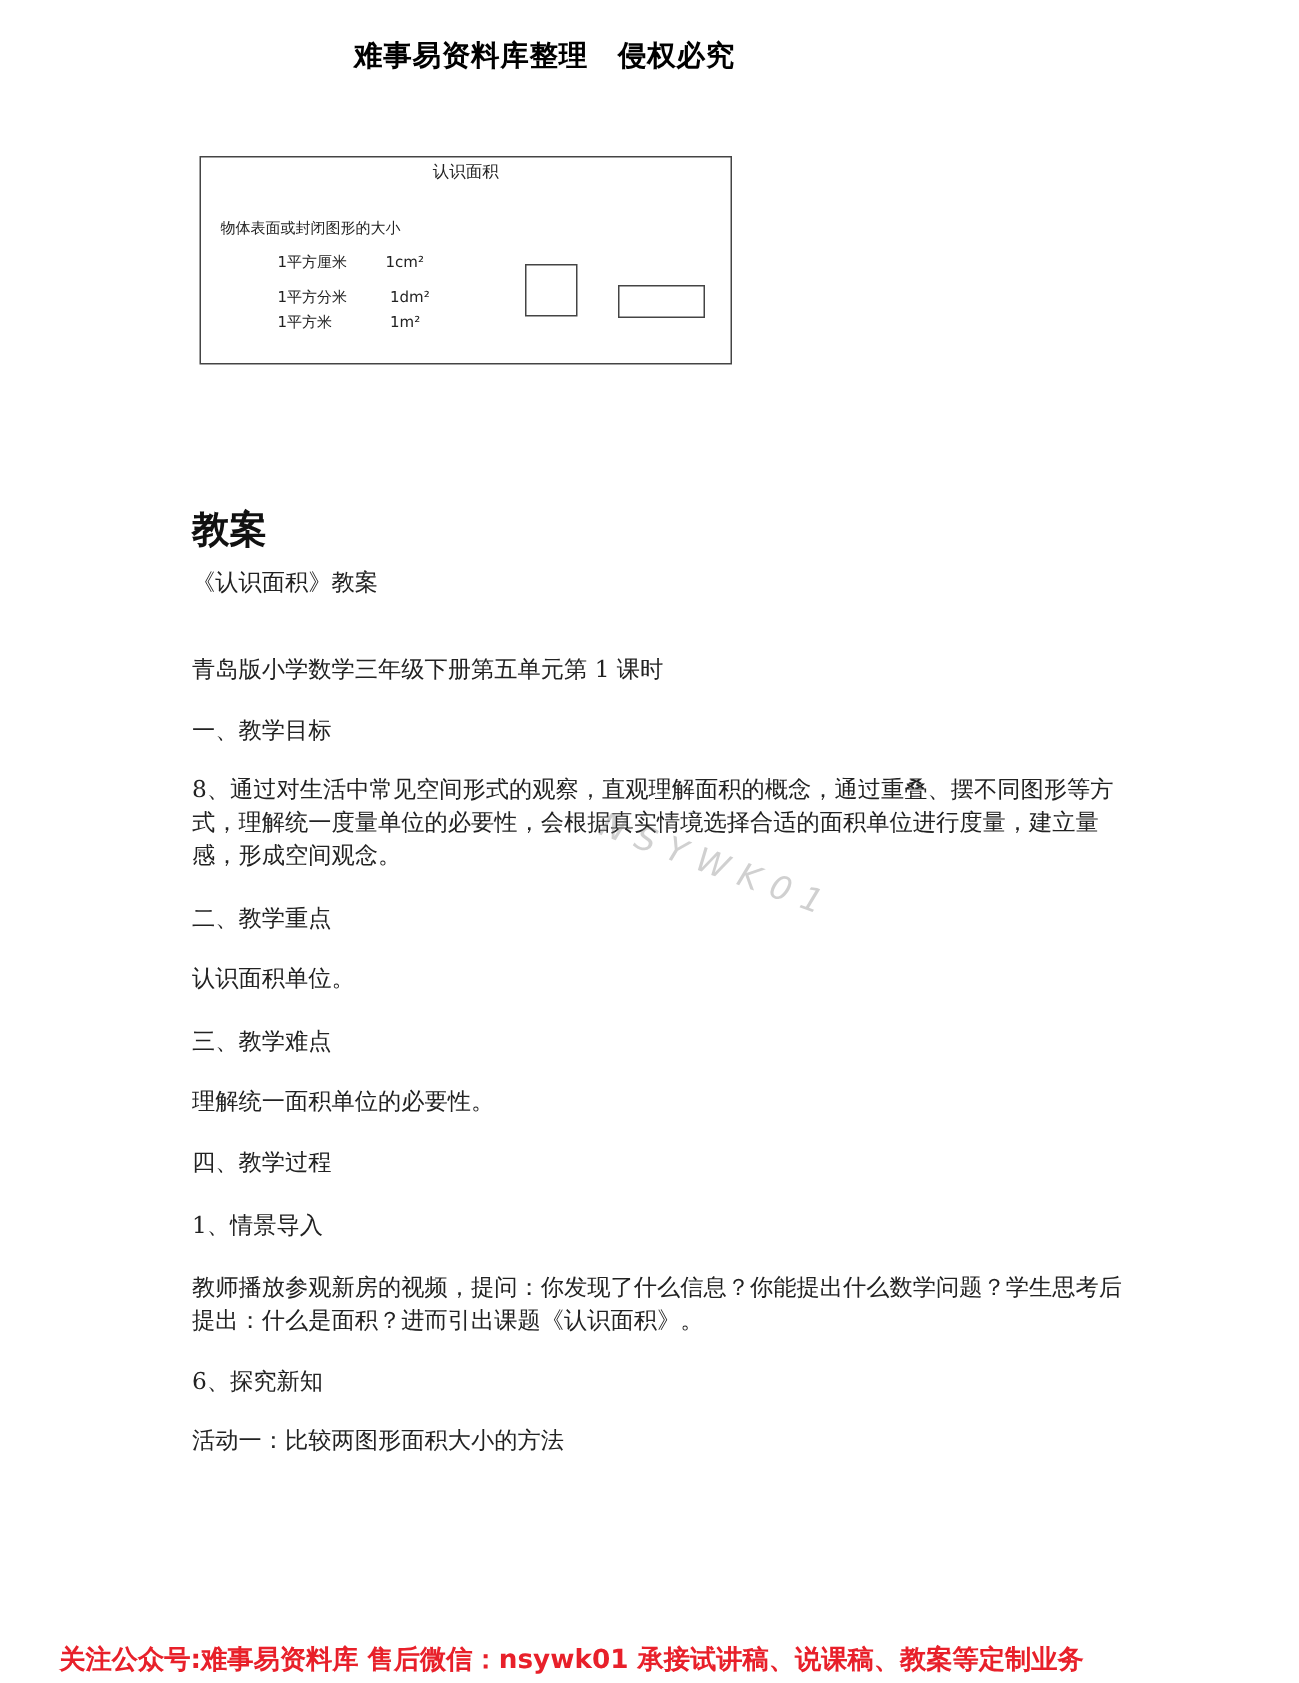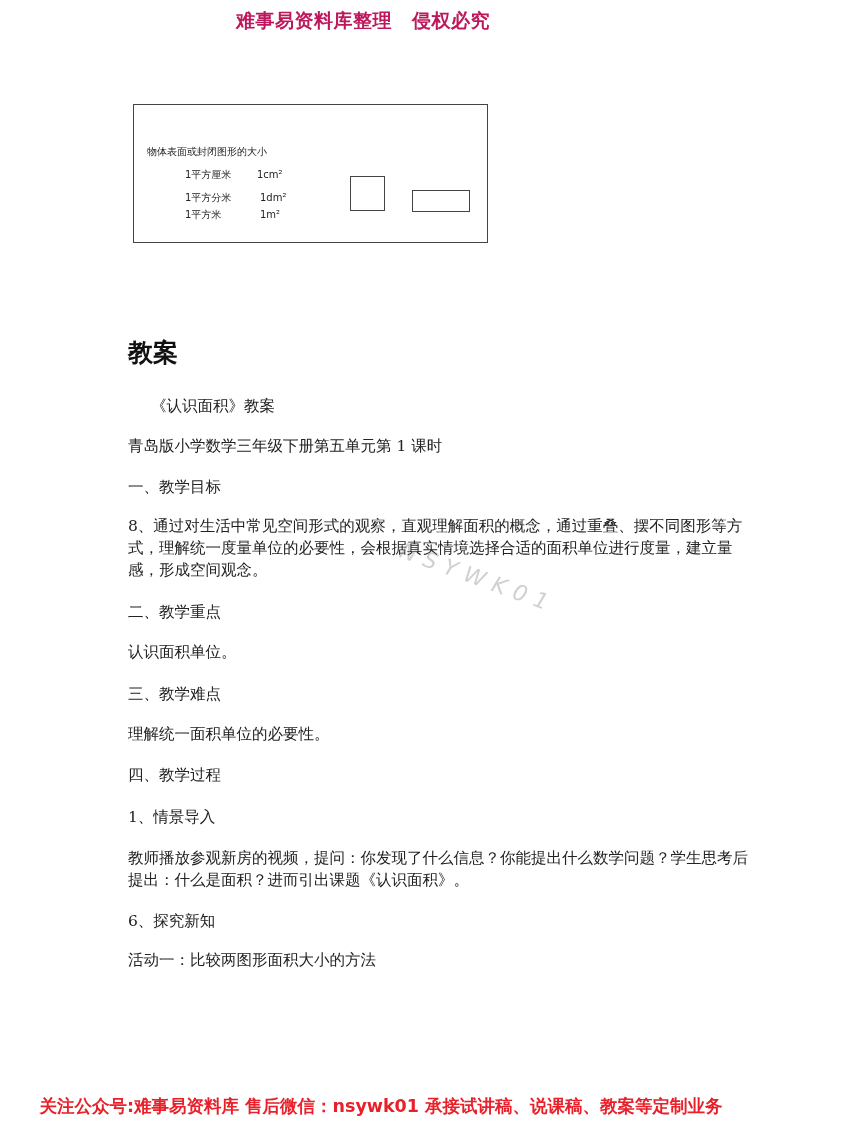--- a/index.html
+++ b/index.html
@@ -3,23 +3,23 @@
 <meta charset="utf-8">
 <style>
   html, body { margin: 0; padding: 0; }
   body {
     width: 866px; height: 1122px; position: relative; overflow: hidden;
     background: #ffffff;
     font-family: "DejaVu Serif", "Liberation Serif", serif;
     color: #1a1a1a;
   }
   .header-banner {
-    position: absolute; top: 8px; left: 0; width: 726px; text-align: center;
+    position: absolute; top: 24px; left: 0; width: 726px; text-align: center;
     font-family: "DejaVu Sans", "Liberation Sans", sans-serif;
-    font-weight: bold; font-size: 19px; color: #be185d; letter-spacing: 0.5px;
+    font-weight: bold; font-size: 19px; color: #000000; letter-spacing: 0.5px;
   }
   .header-banner .gap { display: inline-block; width: 20px; }
   .concept-box {
     position: absolute; left: 133px; top: 104px; width: 355px; height: 139px;
     border: 1px solid #444; box-sizing: border-box;
     font-family: "DejaVu Sans", "Liberation Sans", sans-serif; font-size: 10px; color: #222;
   }
   .concept-box .box-title { position: absolute; top: 2px; left: 0; width: 100%; text-align: center; font-size: 11px; }
   .concept-box .definition { position: absolute; left: 13px; top: 40px; }
   .concept-box .unit-row { position: absolute; left: 10px; margin-left: 41px; }
@@ -45,37 +45,38 @@
   }
 </style>
 </head>
 <body>
 
 <div class="header-banner">
   <span>难事易资料库整理</span><span class="gap"></span><span>侵权必究</span>
 </div>
 
 <div class="concept-box">
+  <div class="box-title">认识面积</div>
   <div class="definition">物体表面或封闭图形的大小</div>
   <div class="unit-row" style="top:63px;">
     <span class="unit-name">1平方厘米</span><span>1cm²</span>
   </div>
   <div class="unit-row" style="top:86px;">
     <span class="unit-name">1平方分米</span><span style="padding-left:3px">1dm²</span>
   </div>
   <div class="unit-row" style="top:103px;">
     <span class="unit-name">1平方米</span><span style="padding-left:3px">1m²</span>
   </div>
   <div class="shape-square"></div>
   <div class="shape-rect"></div>
 </div>
 
 <div class="doc-heading">教案</div>
 
-<div class="para" style="top:395px;margin-left:23px;">《认识面积》教案</div>
+<div class="para" style="top:377px;">《认识面积》教案</div>
 <div class="para" style="top:435px;">青岛版小学数学三年级下册第五单元第 1 课时</div>
 
 <div class="para" style="top:476px;">一、教学目标</div>
 <div class="para wide" style="top:515px;">8、通过对生活中常见空间形式的观察，直观理解面积的概念，通过重叠、摆不同图形等方式，理解统一度量单位的必要性，会根据真实情境选择合适的面积单位进行度量，建立量感，形成空间观念。</div>
 
 <div class="para" style="top:601px;">二、教学重点</div>
 <div class="para" style="top:641px;">认识面积单位。</div>
 
 <div class="para" style="top:683px;">三、教学难点</div>
 <div class="para" style="top:723px;">理解统一面积单位的必要性。</div>

